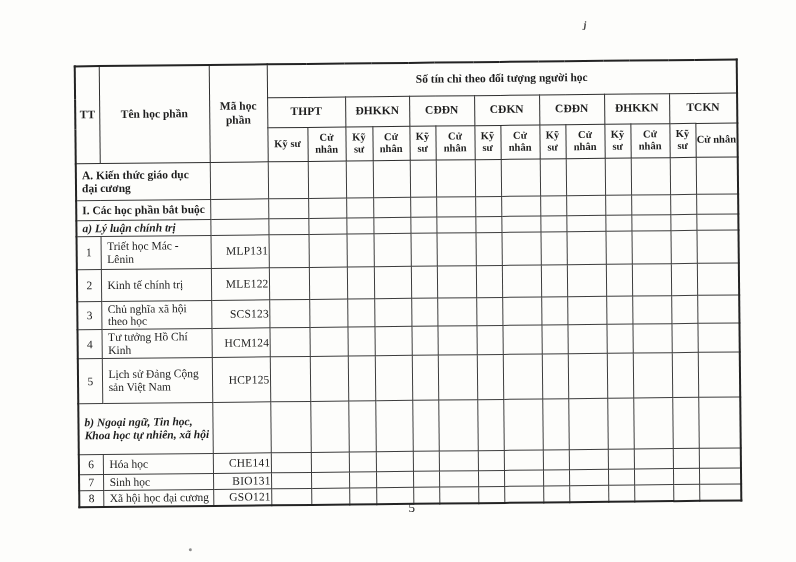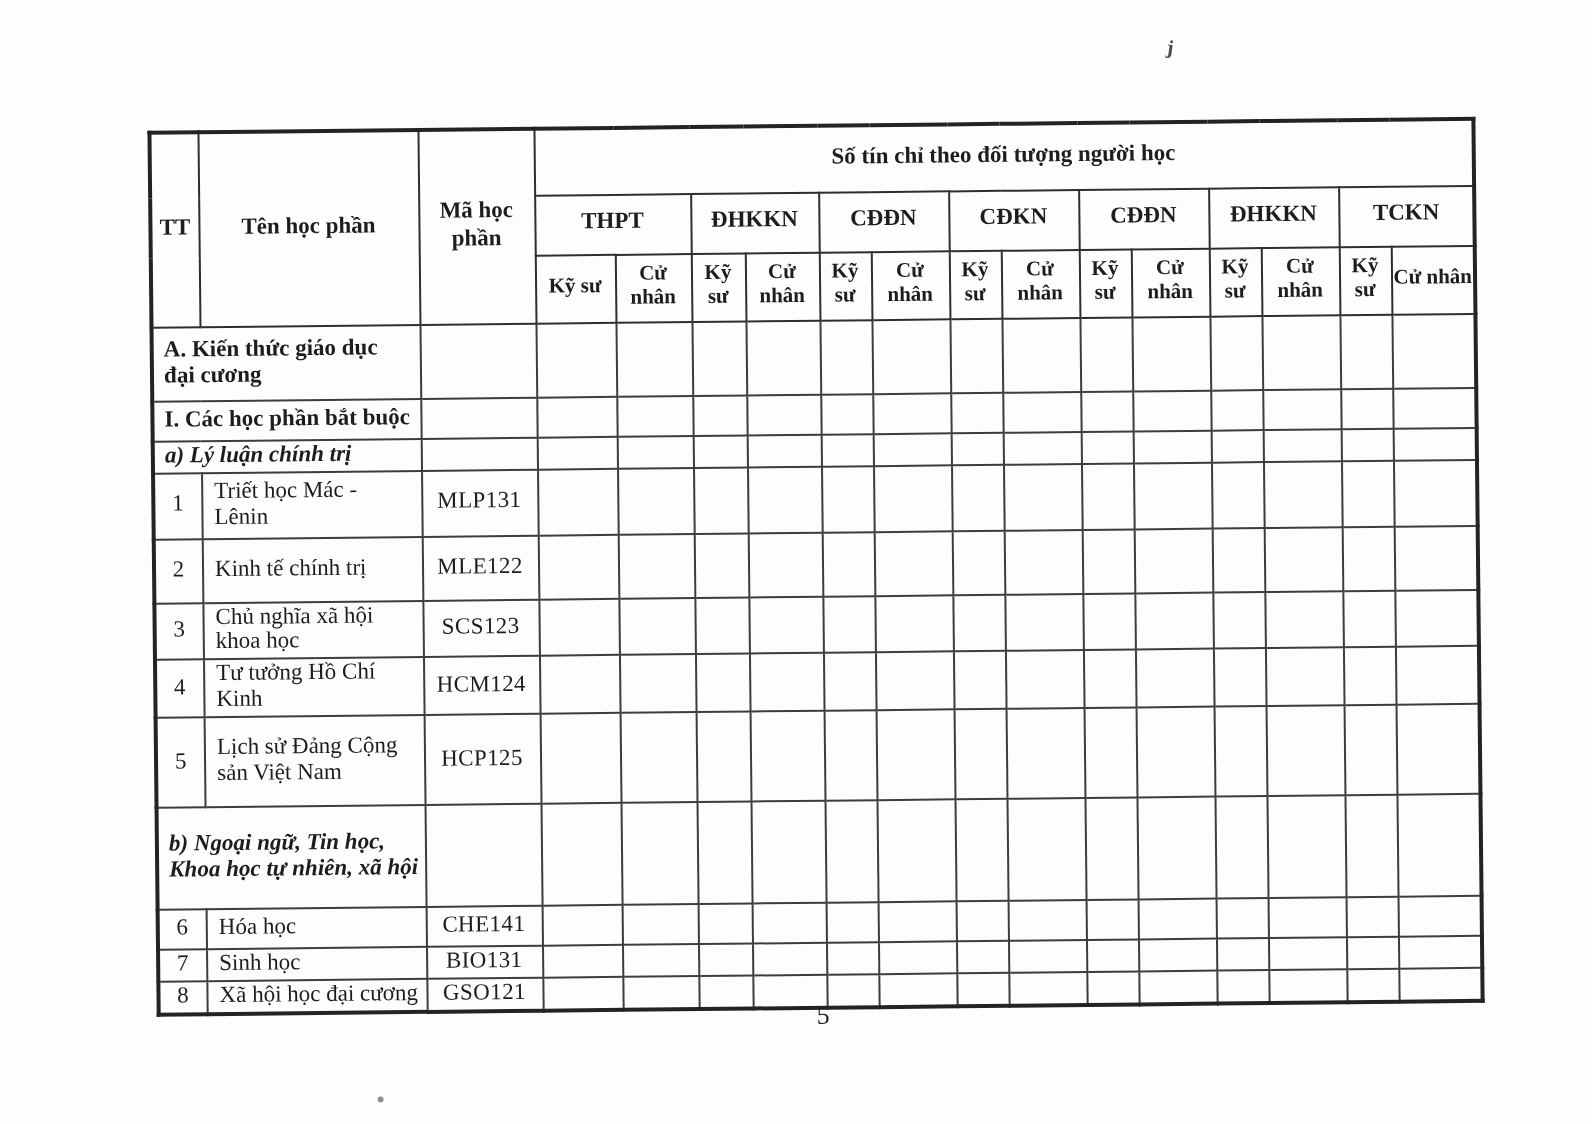--- a/index.html
+++ b/index.html
@@ -22,21 +22,21 @@
     overflow:hidden;
   }
   .credits thead th{
     border-width:1.8px;border-color:#2e2e2e;
     font-size:11.5px;font-weight:bold;line-height:1.2;
   }
   .credits thead tr.h3 th{font-size:10.5px;line-height:1.15;}
   .credits tbody td{font-size:11.5px;font-weight:normal;line-height:1.12;}
   td.tt{text-align:center;}
   td.name{text-align:left;padding:1px 3px 1px 6px;}
-  td.code{text-align:center;font-size:11.2px;letter-spacing:.2px;}
+  td.code{text-align:right;font-size:11.2px;letter-spacing:.2px;}
   tr.section-row td.section-label{
     text-align:left;padding:1px 3px 1px 5px;font-weight:bold;
   }
   tr.subsection-row td.section-label{
     text-align:left;padding:1px 3px 1px 5px;font-weight:bold;font-style:italic;
   }
 
   .page-num{position:absolute;left:406px;top:500px;font-size:13px;color:#222;}
 
   .pen-mark{position:absolute;left:586px;top:21px;font-size:10px;color:#474747;
@@ -190,21 +190,21 @@
           <td class="credit"></td>
           <td class="credit"></td>
           <td class="credit"></td>
           <td class="credit"></td>
           <td class="credit"></td>
           <td class="credit"></td>
           <td class="credit"></td>
         </tr>
       <tr class="body-row" style="height:28px">
         <td class="tt">3</td>
-        <td class="name">Chủ nghĩa xã hội khoa học</td>
+        <td class="name">Chủ nghĩa xã hội theo học</td>
         <td class="code">SCS123</td>
       <td class="credit"></td>
           <td class="credit"></td>
           <td class="credit"></td>
           <td class="credit"></td>
           <td class="credit"></td>
           <td class="credit"></td>
           <td class="credit"></td>
           <td class="credit"></td>
           <td class="credit"></td>

